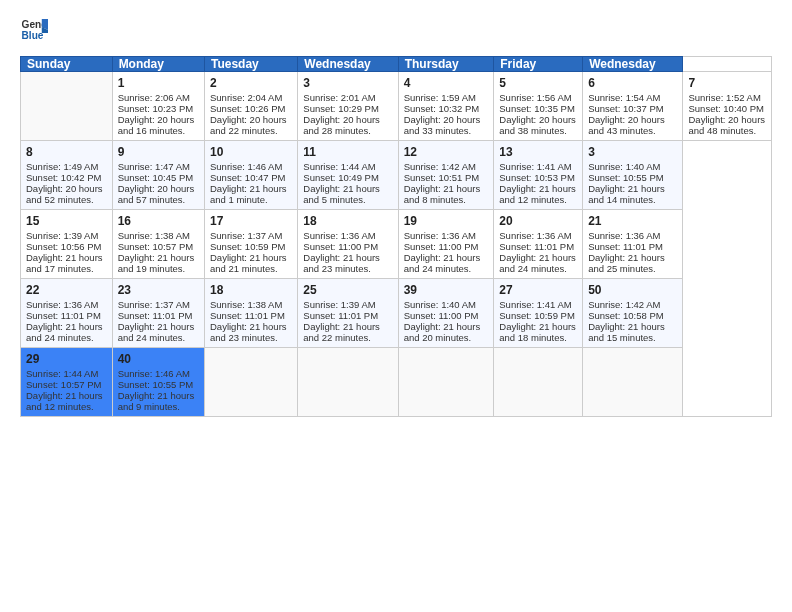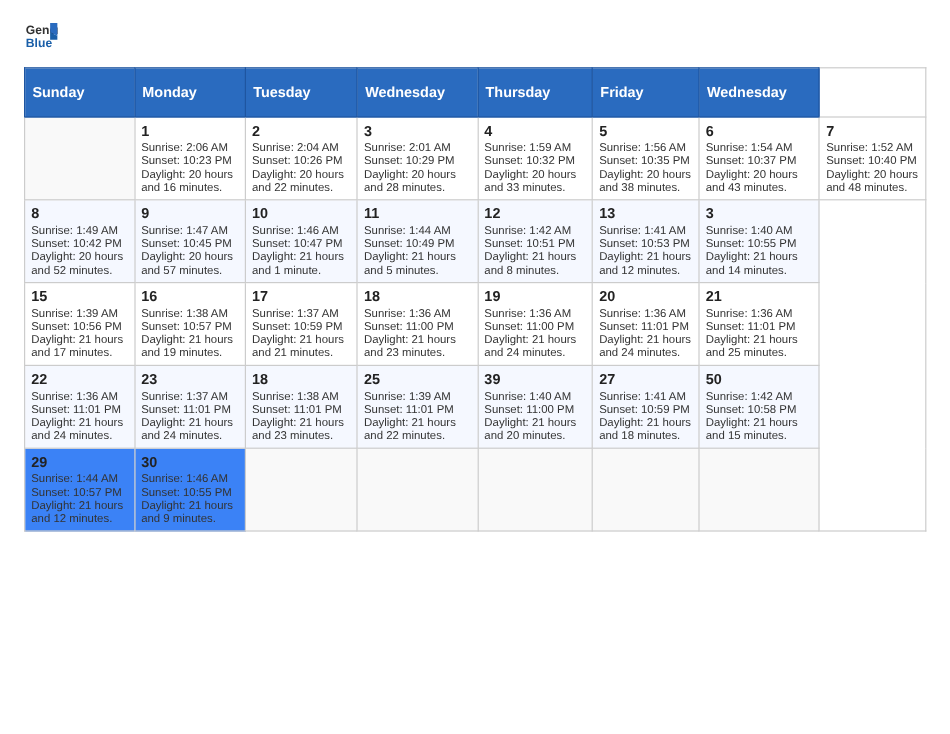--- a/index.html
+++ b/index.html
@@ -46,21 +46,21 @@
     .calendar {
       width: 100%;
       border-collapse: collapse;
       border: 1px solid #ccc;
     }
     .calendar th {
       background: #2a6bbf;
       color: #fff;
       font-size: 12px;
       font-weight: bold;
-      padding: 13px 6px;
+      padding: 0 6px;
       text-align: left;
       border: 1px solid #1e55a0;
     }
     .calendar td {
       border: 1px solid #ccc;
       vertical-align: top;
       padding: 4px 5px;
       font-size: 9.5px;
       color: #333;
       width: 113px;
@@ -149,21 +149,21 @@
           <td><span class="day-num">22</span>Sunrise: 1:36 AM<br>Sunset: 11:01 PM<br>Daylight: 21 hours and 24 minutes.</td>
           <td><span class="day-num">23</span>Sunrise: 1:37 AM<br>Sunset: 11:01 PM<br>Daylight: 21 hours and 24 minutes.</td>
           <td><span class="day-num">18</span>Sunrise: 1:38 AM<br>Sunset: 11:01 PM<br>Daylight: 21 hours and 23 minutes.</td>
           <td><span class="day-num">25</span>Sunrise: 1:39 AM<br>Sunset: 11:01 PM<br>Daylight: 21 hours and 22 minutes.</td>
           <td><span class="day-num">39</span>Sunrise: 1:40 AM<br>Sunset: 11:00 PM<br>Daylight: 21 hours and 20 minutes.</td>
           <td><span class="day-num">27</span>Sunrise: 1:41 AM<br>Sunset: 10:59 PM<br>Daylight: 21 hours and 18 minutes.</td>
           <td><span class="day-num">50</span>Sunrise: 1:42 AM<br>Sunset: 10:58 PM<br>Daylight: 21 hours and 15 minutes.</td>
         </tr>
         <tr class="row-last">
           <td><span class="day-num">29</span>Sunrise: 1:44 AM<br>Sunset: 10:57 PM<br>Daylight: 21 hours and 12 minutes.</td>
-          <td><span class="day-num">30</span>Sunrise: 1:46 AM<br>Sunset: 10:55 PM<br>Daylight: 21 hours and 9 minutes.</td>
+          <td><span class="day-num">40</span>Sunrise: 1:46 AM<br>Sunset: 10:55 PM<br>Daylight: 21 hours and 9 minutes.</td>
           <td class="empty-cell"></td>
           <td class="empty-cell"></td>
           <td class="empty-cell"></td>
           <td class="empty-cell"></td>
           <td class="empty-cell"></td>
         </tr>
       </tbody>
   </table>
 </div>
 

